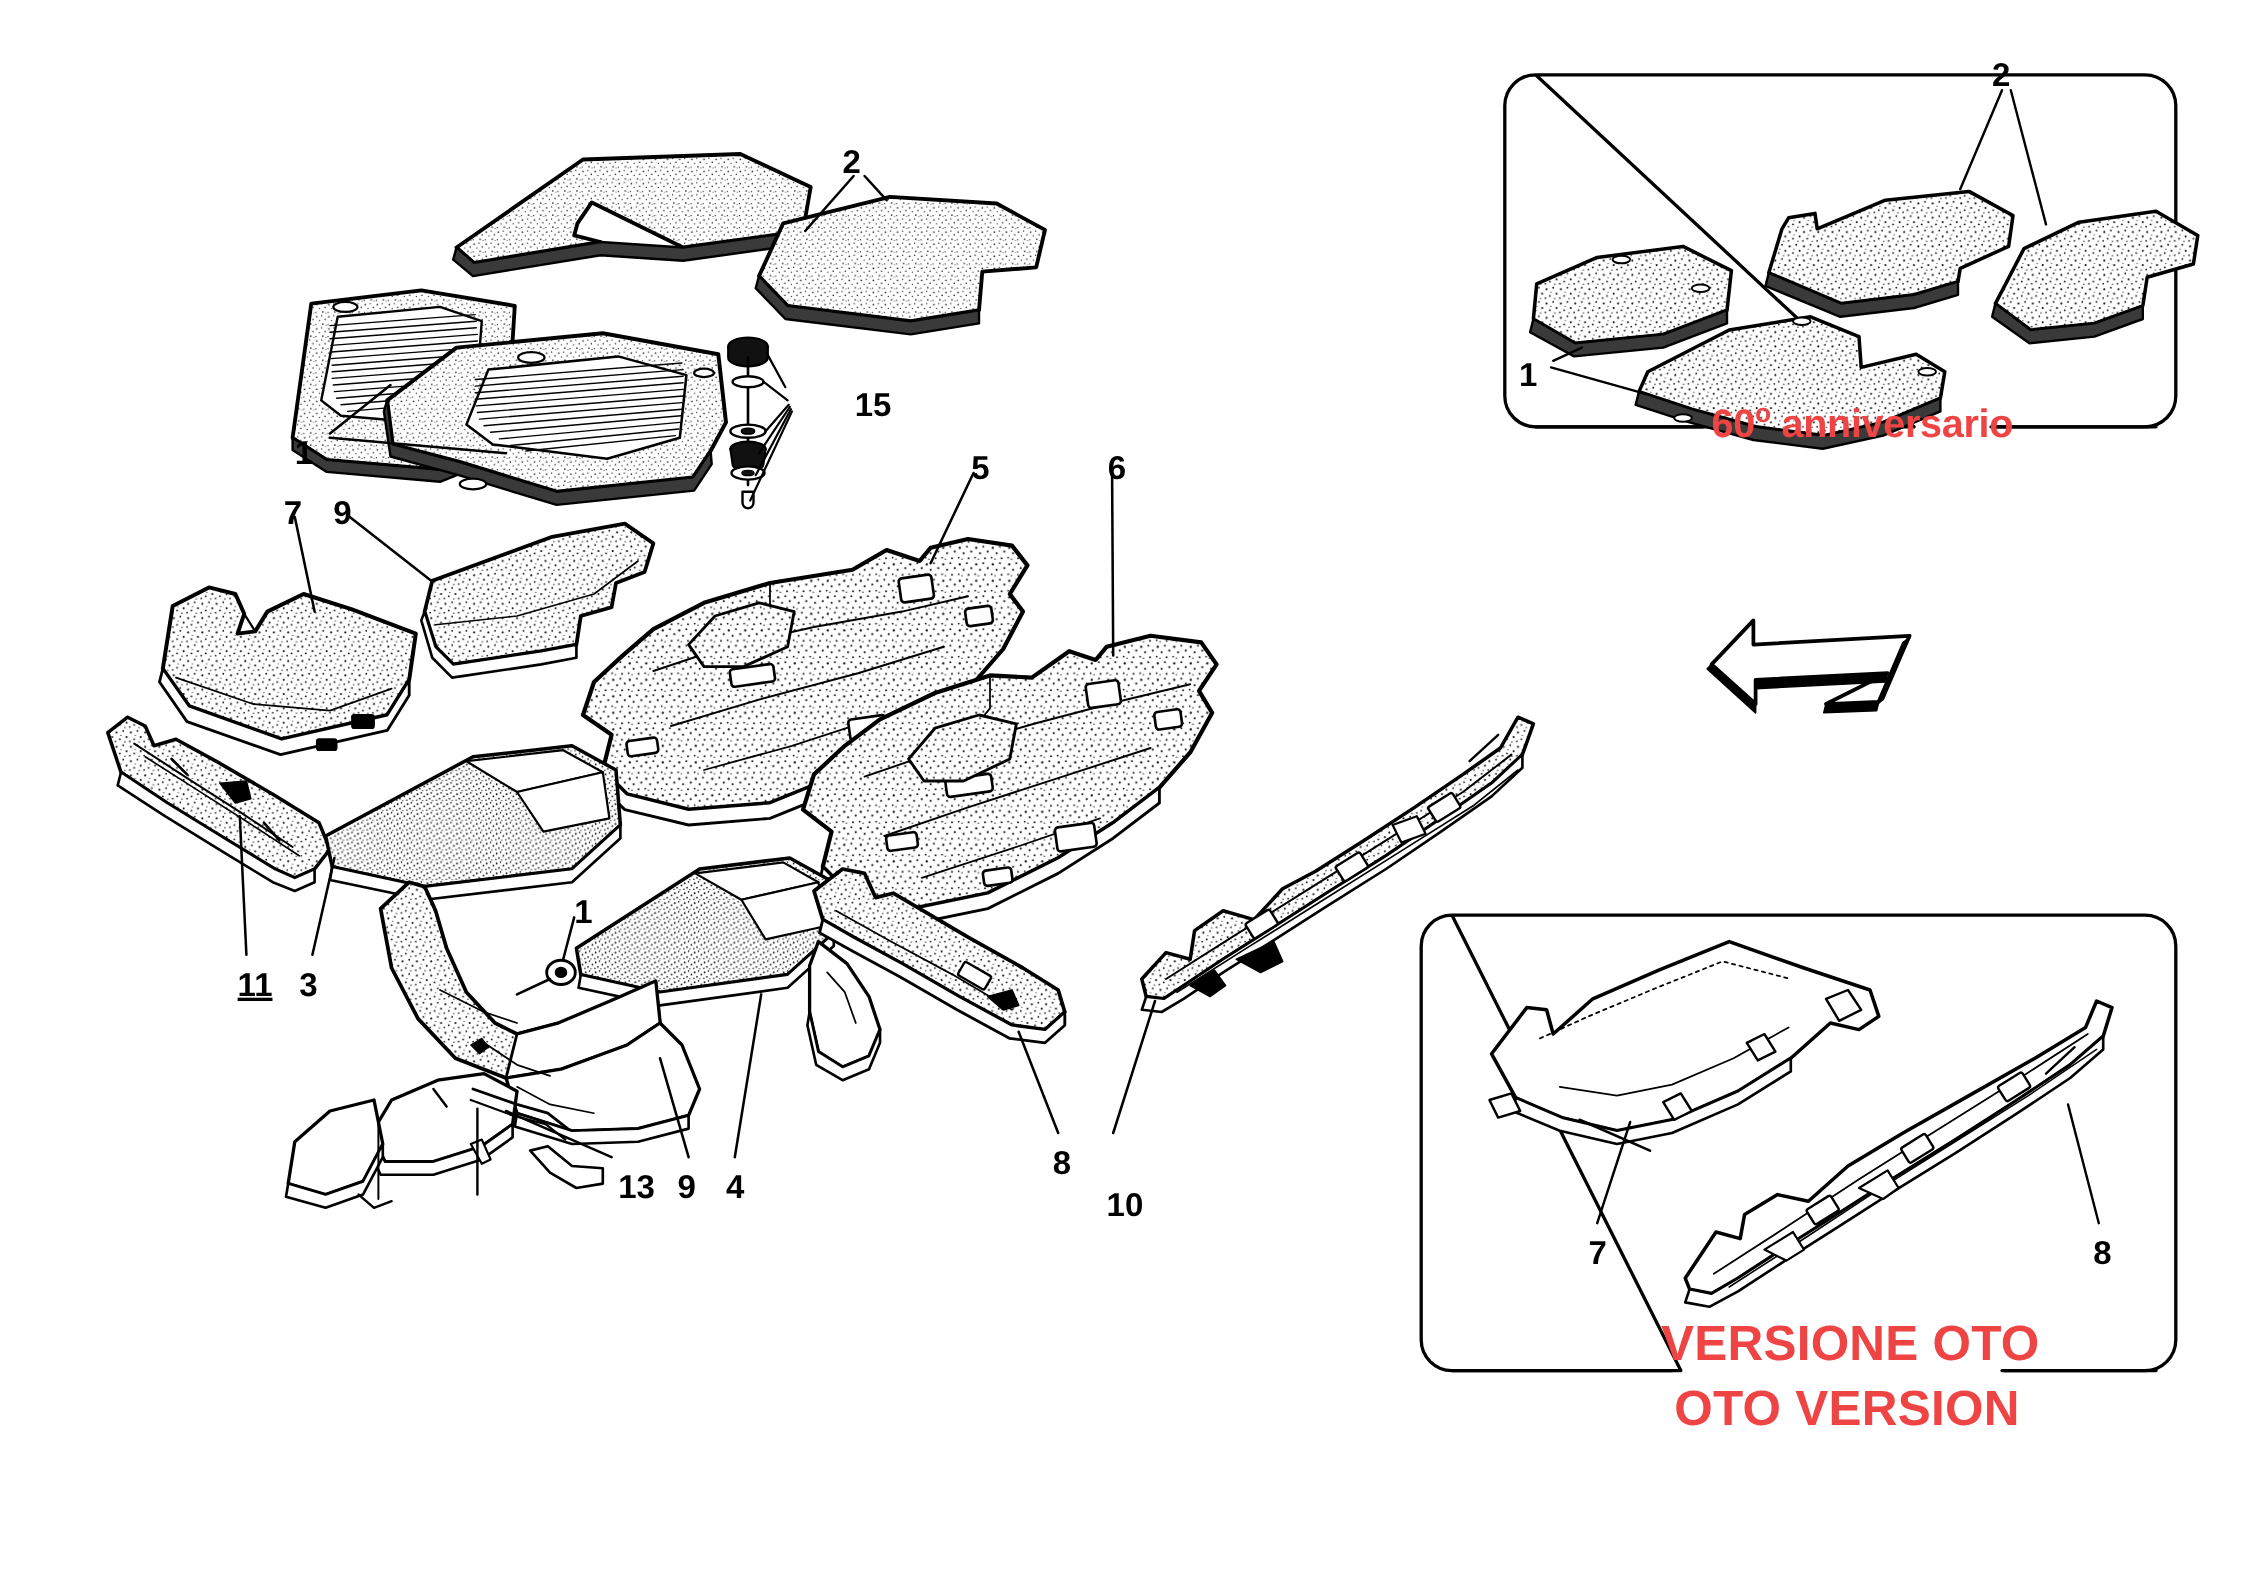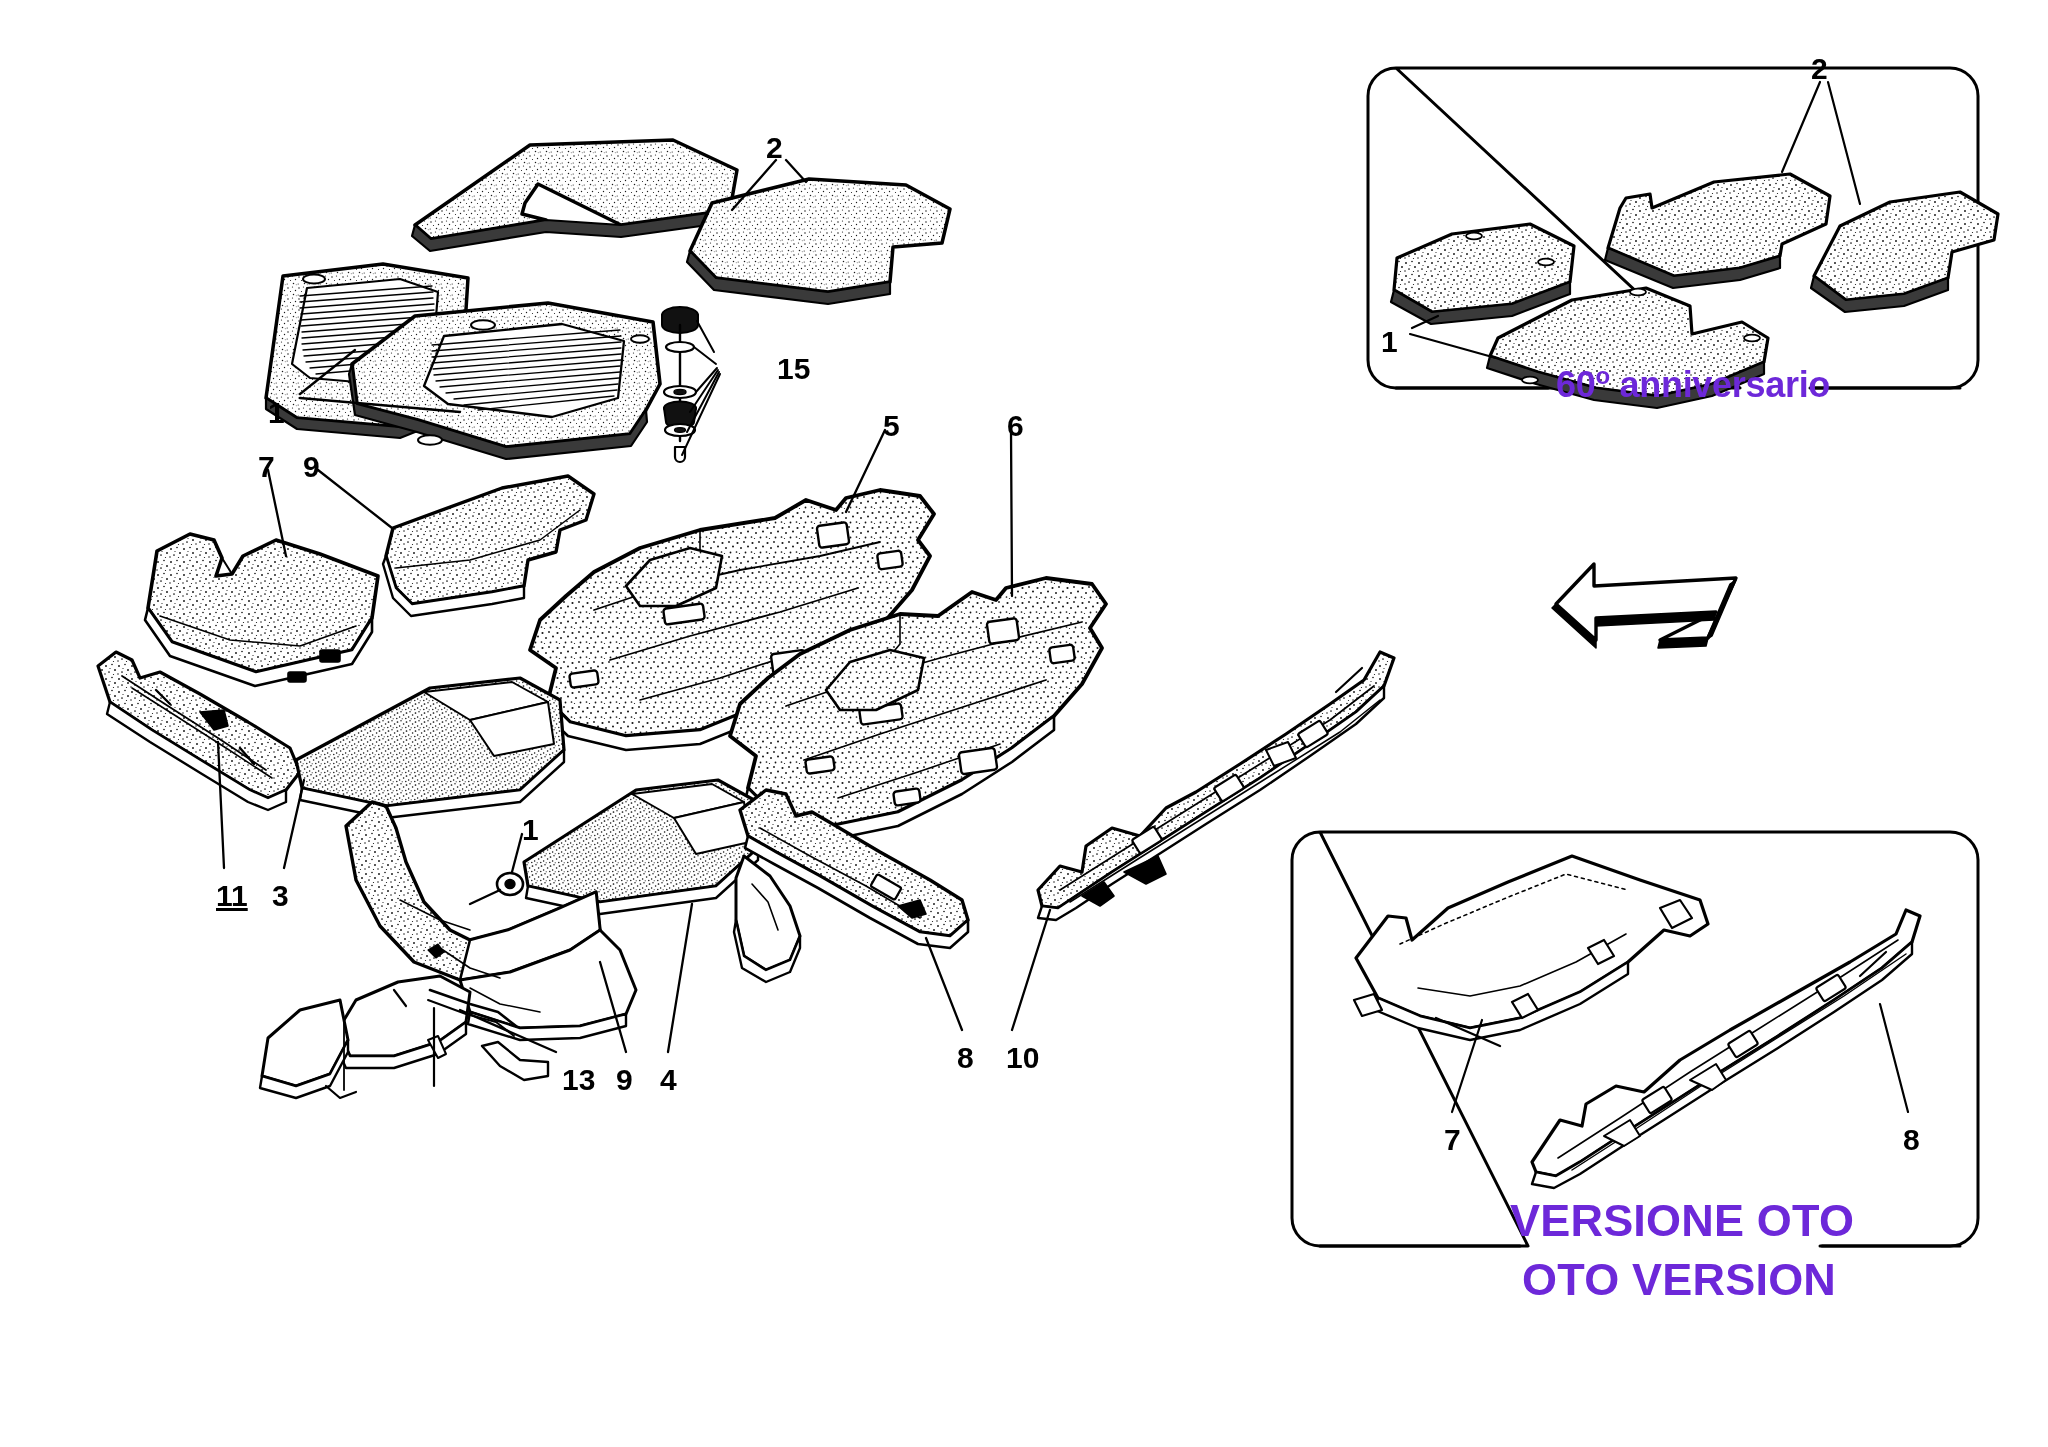--- a/index.html
+++ b/index.html
@@ -32,21 +32,21 @@
     font-size: 30px;
     color: #000000;
     line-height: 1;
     white-space: nowrap;
     user-select: none;
   }
   .inset-label {
     position: absolute;
     font-family: "Liberation Sans", sans-serif;
     font-weight: bold;
-    color: #6d28d9;
+    color: #ef4444;
     white-space: nowrap;
     line-height: 1.08;
     user-select: none;
   }
   #label-anniversario {
     left: 1556px;
     top: 366px;
     font-size: 36px;
     letter-spacing: -0.3px;
   }
@@ -475,21 +475,21 @@
     <span class="callout" style="left:303px;  top:452px;">9</span>
     <span class="callout" style="left:883px;  top:411px;">5</span>
     <span class="callout" style="left:1007px; top:411px;">6</span>
     <span class="callout" style="left:216px;  top:881px;text-decoration:underline;">11</span>
     <span class="callout" style="left:272px;  top:881px;">3</span>
     <span class="callout" style="left:522px;  top:815px;">1</span>
     <span class="callout" style="left:562px;  top:1065px;">13</span>
     <span class="callout" style="left:616px;  top:1065px;">9</span>
     <span class="callout" style="left:660px;  top:1065px;">4</span>
     <span class="callout" style="left:957px;  top:1043px;">8</span>
-    <span class="callout" style="left:1006px; top:1043px;">10</span>
+    <span class="callout" style="left:1006px; top:1081px;">10</span>
 
     <span class="callout" style="left:1381px; top:327px;">1</span>
     <span class="callout" style="left:1811px; top:54px;">2</span>
 
     <span class="callout" style="left:1444px; top:1125px;">7</span>
     <span class="callout" style="left:1903px; top:1125px;">8</span>
   </div>
 
   <div class="inset-label" id="label-anniversario">
     <span>60</span><span class="deg">o</span><span> anniversario</span>

